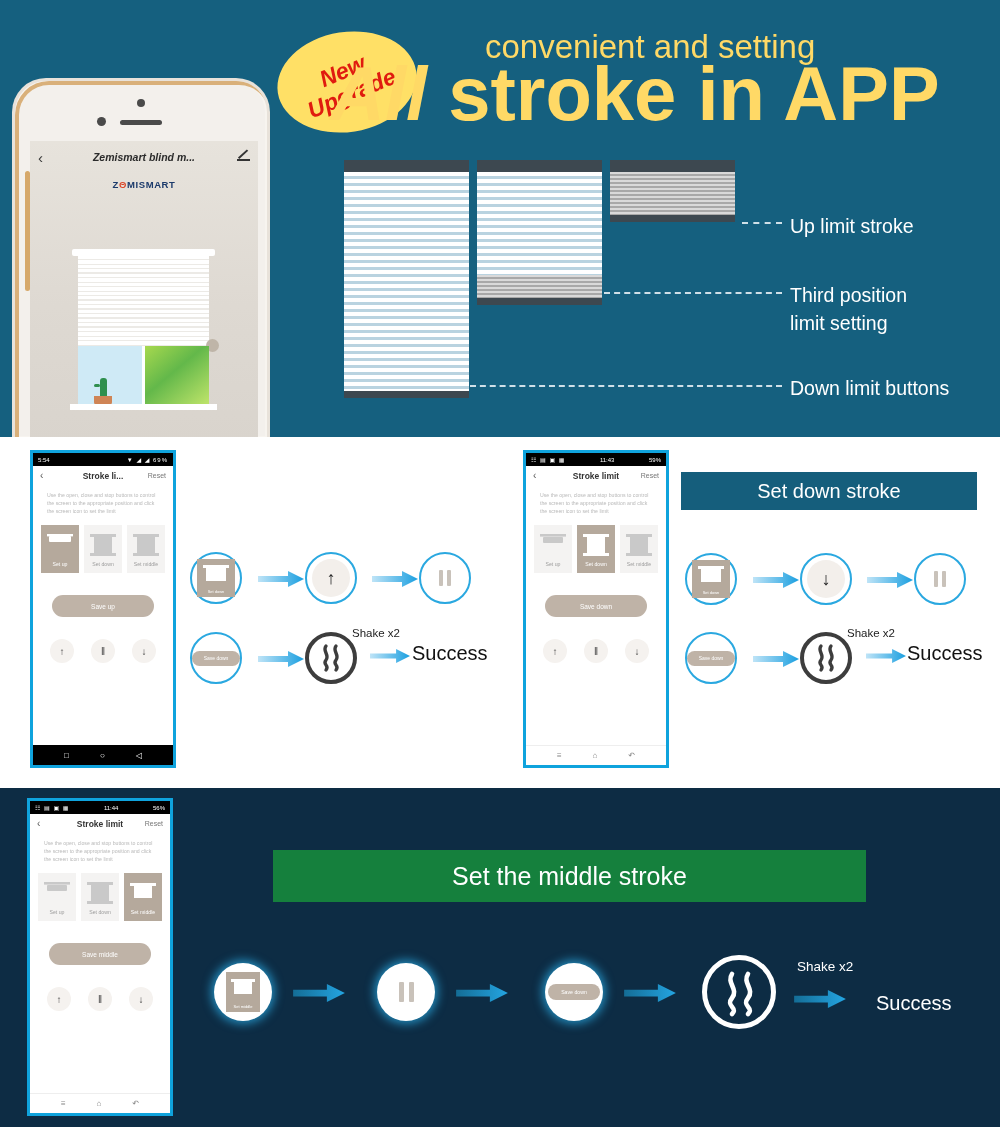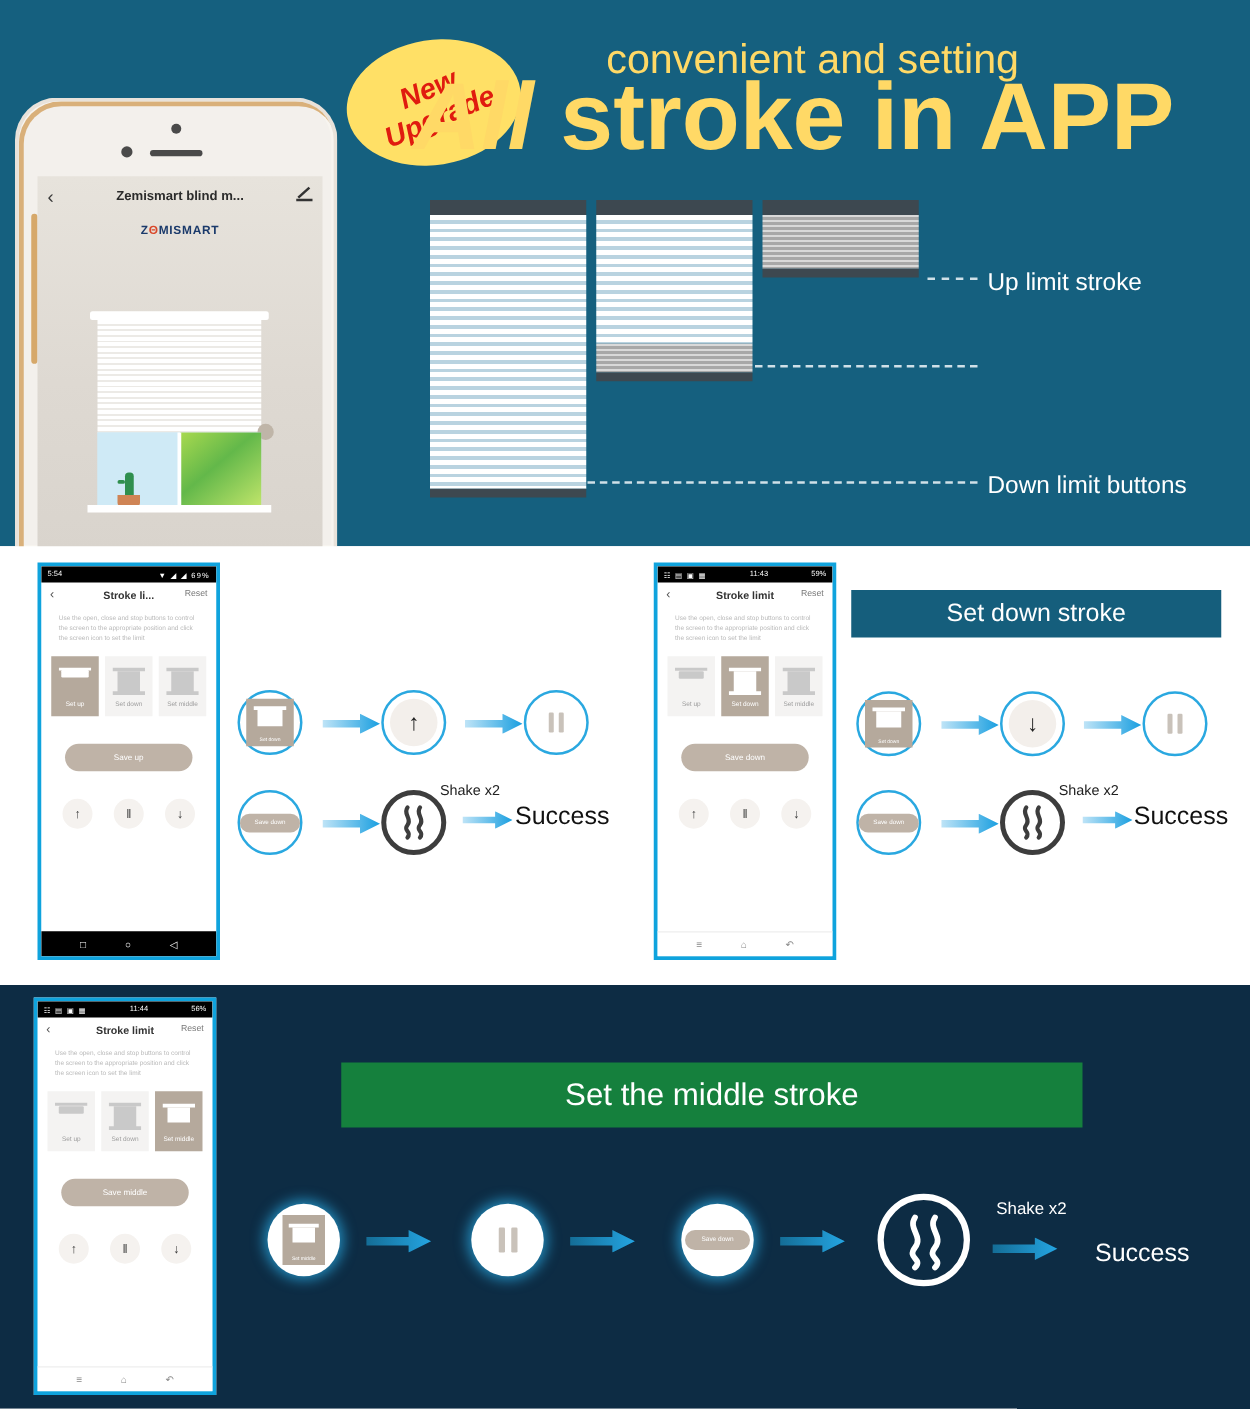--- a/index.html
+++ b/index.html
@@ -38,21 +38,21 @@
   .phone-speaker { position: absolute; left: 105px; top: 23px; width: 42px; height: 5px; border-radius: 3px; background: #4a4a4a; }
 
   .phone-screen {
     position: absolute; left: 15px; top: 60px;
     width: 228px; height: 300px;
     background: linear-gradient(180deg,#e7e3dc 0%, #ded9d2 55%, #d9d4cd 100%);
     overflow: hidden;
   }
   .app-topbar { position: relative; height: 34px; }
   .app-back { position: absolute; left: 8px; top: 8px; font-size: 15px; color: #3a3a3a; }
-  .app-title { position: absolute; left: 0; top: 10px; width: 100%; text-align: center; font-size: 10.5px; font-weight: bold; color: #2b2b2b; }
+  .app-title { position: absolute; left: 0; top: 10px; width: 100%; text-align: center; font-size: 10.5px; font-weight: bold; color: #2b2b2b; font-style: italic; }
   .app-edit { position: absolute; right: 9px; top: 9px; width: 12px; height: 12px; }
   .app-edit:before { content:""; position:absolute; left:0; bottom:1px; width:13px; height:1.6px; background:#333; }
   .app-edit:after { content:""; position:absolute; left:2px; bottom:3px; width:12px; height:1.6px; background:#333; transform: rotate(-42deg); transform-origin: left bottom; }
   .app-logo { text-align: center; font-size: 9.5px; font-weight: bold; letter-spacing: .6px; color: #1b3a6b; margin-top: 4px; }
   .app-logo .o { color: #d9482b; }
 
   .room { position: absolute; left: 0; top: 74px; width: 228px; height: 226px; }
   .blind-rail { position: absolute; left: 42px; top: 34px; width: 143px; height: 7px; background: #fff; border-radius: 2px; }
   .blind-body { position: absolute; left: 48px; top: 41px; width: 131px; height: 90px;
     background: repeating-linear-gradient(180deg,#ffffff 0 3px,#eceae6 3px 4.5px); }
@@ -235,20 +235,22 @@
         <div class="slats-g" style="height:43px;"></div>
         <div class="foot"></div>
       </div>
     </div>
 
     <div class="dash" style="left:742px; top:222px; width:40px;"></div>
     <div class="dash" style="left:604px; top:292px; width:178px;"></div>
     <div class="dash" style="left:470px; top:385px; width:312px;"></div>
 
     <div class="rlabel" style="left:790px; top:212px;">Up limit stroke</div>
+    <div class="rlabel" style="left:790px; top:281px;">Third position
+limit setting</div>
     <div class="rlabel" style="left:790px; top:374px;">Down limit buttons</div>
   </div>
 </div>
 
 <div class="mid">
 
   <div class="phone-ui" style="left:30px; top:13px; width:146px; height:318px;">
     <div class="pstatus">
       <span>5:54</span>
       <span class="ic"><span>▼ ◢ ◢</span> <span>69%</span></span>

